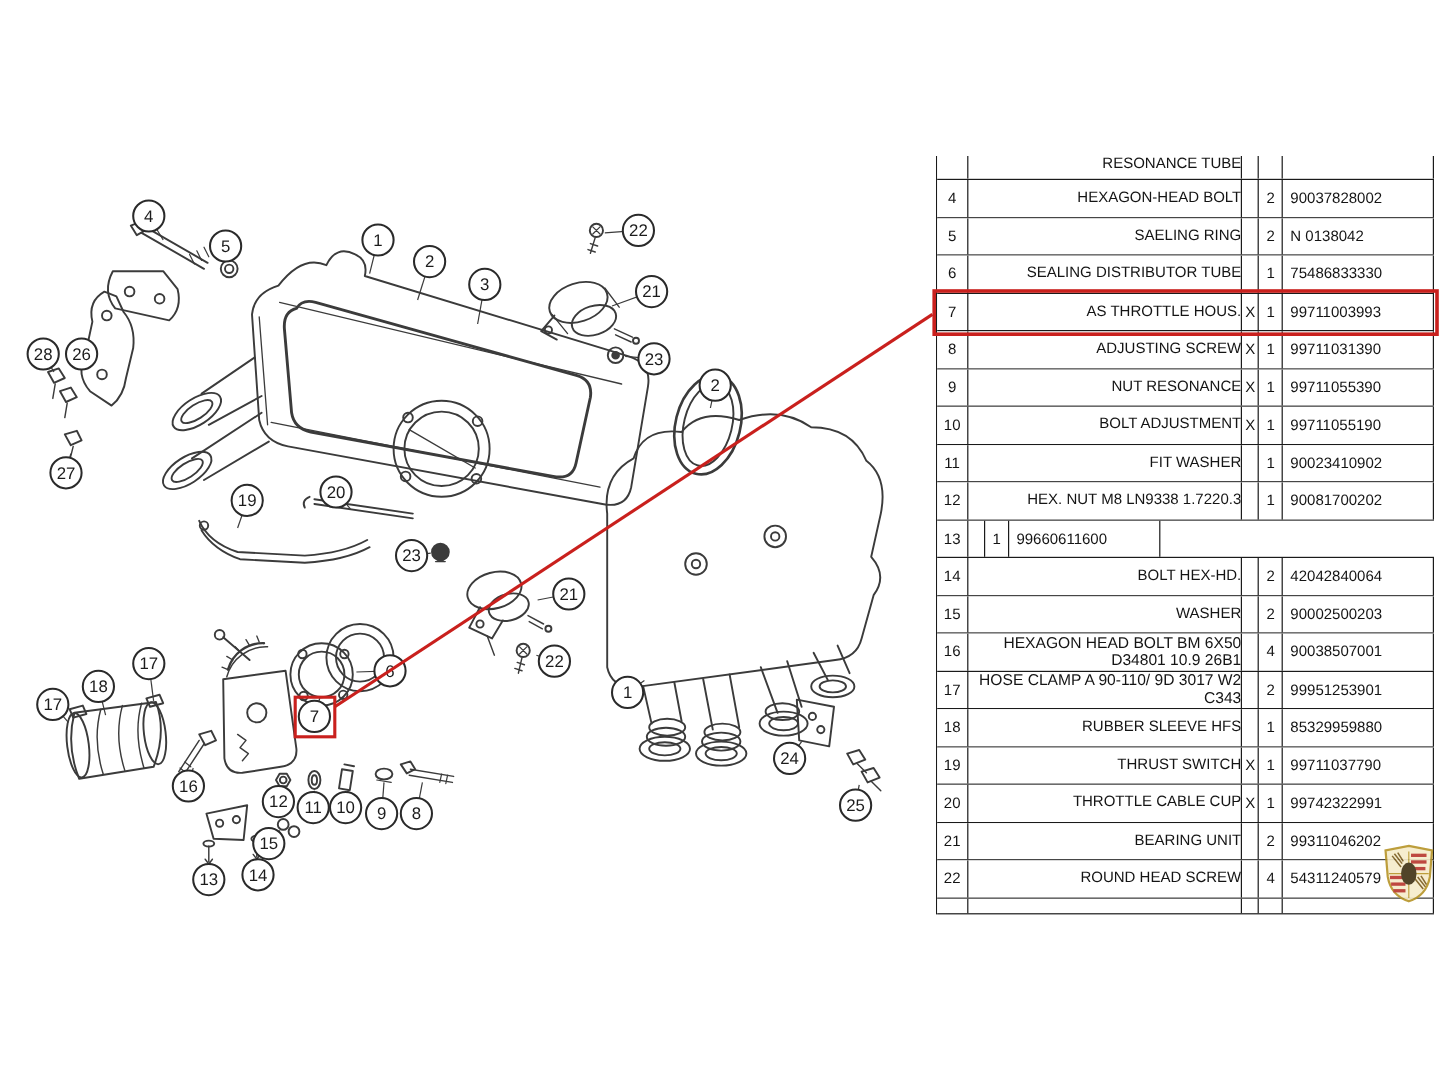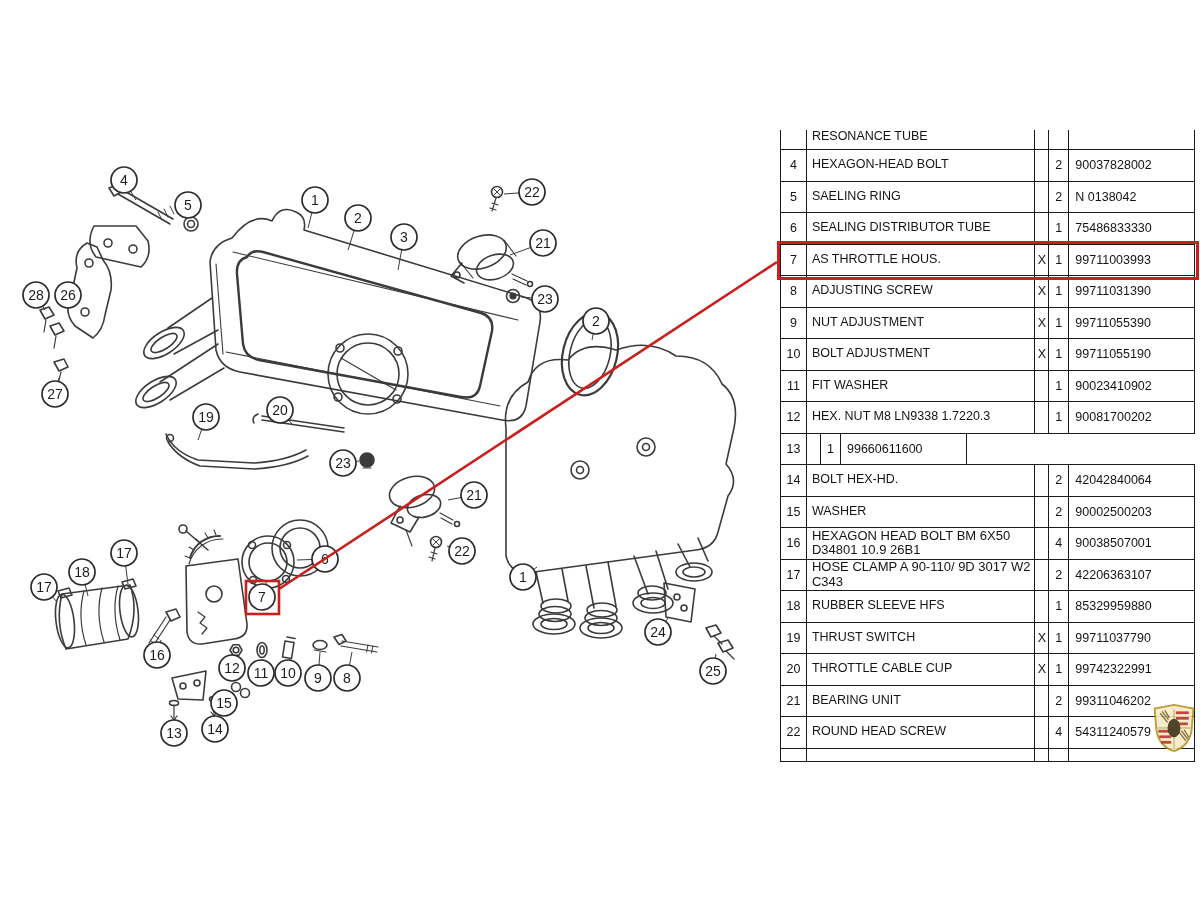--- a/index.html
+++ b/index.html
@@ -8,21 +8,21 @@
   .stage{position:absolute;inset:0;background:#fff}
   .diagram{position:absolute;left:0;top:0;width:780px;height:900px}
   .overlay{position:absolute;left:0;top:0;width:1200px;height:900px;pointer-events:none}
   .ptable{position:absolute;left:780px;top:130px;width:415px;
     border-left:1.2px solid #1a1a1a;color:#141414}
   .trow{display:flex;border-bottom:1.2px solid #1a1a1a;height:31.5px;align-items:stretch;background:#fff}
   .trow.clip{height:20px;overflow:hidden}
   .trow.tail{height:13px}
   .cell{border-right:1.2px solid #1a1a1a;display:flex;align-items:center;font-size:12.5px;overflow:hidden;white-space:nowrap}
   .c-no{width:26px;justify-content:center}
-  .c-desc{width:229px;padding-left:5px;flex-direction:column;align-items:flex-start;justify-content:center;line-height:1.1}
+  .c-desc{width:229px;padding-left:5px;flex-direction:column;align-items:flex-end;justify-content:center;line-height:1.1}
   .c-x{width:14px;justify-content:center}
   .c-qty{width:20px;justify-content:center}
   .c-part{width:126px;padding-left:6px}
   .small{font-size:13px}
   .cut{margin-top:-6px}
   .trow.hl{outline:3px solid #c9201d;outline-offset:1px;position:relative;z-index:4}
   .crest{position:absolute;left:1150px;top:700px;width:48px;height:56px;opacity:.9;z-index:6}
 </style>
 </head>
 <body>
@@ -427,21 +427,21 @@
         <div class="cell c-desc">
           <span>ADJUSTING SCREW</span>
         </div>
         <div class="cell c-x">X</div>
         <div class="cell c-qty">1</div>
         <div class="cell c-part">99711031390</div>
       </div>
       <div class="trow">
         <div class="cell c-no">9</div>
         <div class="cell c-desc">
-          <span>NUT ADJUSTMENT</span>
+          <span>NUT RESONANCE</span>
         </div>
         <div class="cell c-x">X</div>
         <div class="cell c-qty">1</div>
         <div class="cell c-part">99711055390</div>
       </div>
       <div class="trow">
         <div class="cell c-no">10</div>
         <div class="cell c-desc">
           <span>BOLT ADJUSTMENT</span>
         </div>
@@ -502,21 +502,21 @@
         <div class="cell c-part">90038507001</div>
       </div>
       <div class="trow">
         <div class="cell c-no">17</div>
         <div class="cell c-desc">
           <span class="small">HOSE CLAMP A 90-110/ 9D 3017 W2</span>
           <span class="small">C343</span>
         </div>
         <div class="cell c-x"></div>
         <div class="cell c-qty">2</div>
-        <div class="cell c-part">42206363107</div>
+        <div class="cell c-part">99951253901</div>
       </div>
       <div class="trow">
         <div class="cell c-no">18</div>
         <div class="cell c-desc">
           <span>RUBBER SLEEVE HFS</span>
         </div>
         <div class="cell c-x"></div>
         <div class="cell c-qty">1</div>
         <div class="cell c-part">85329959880</div>
       </div>

